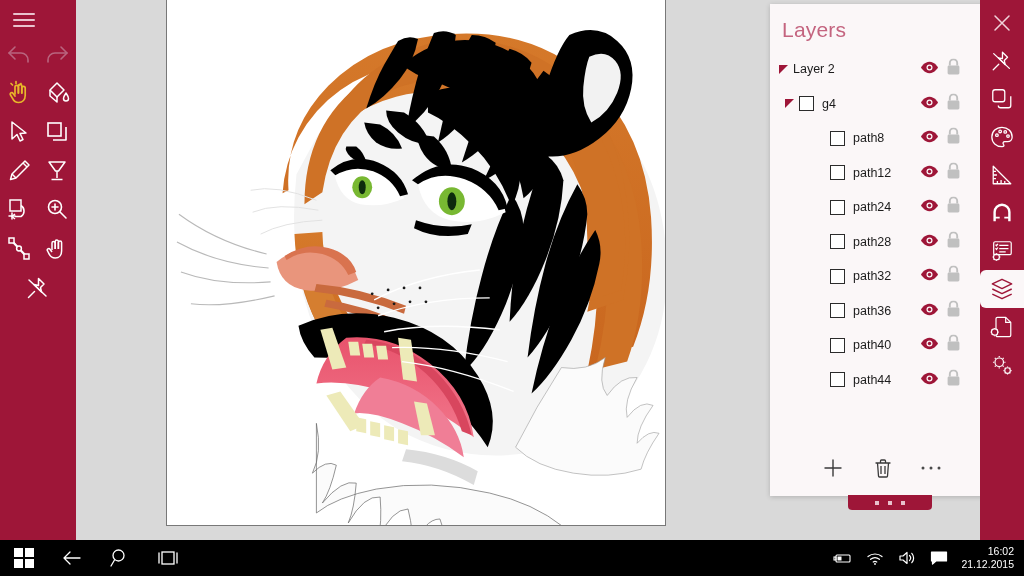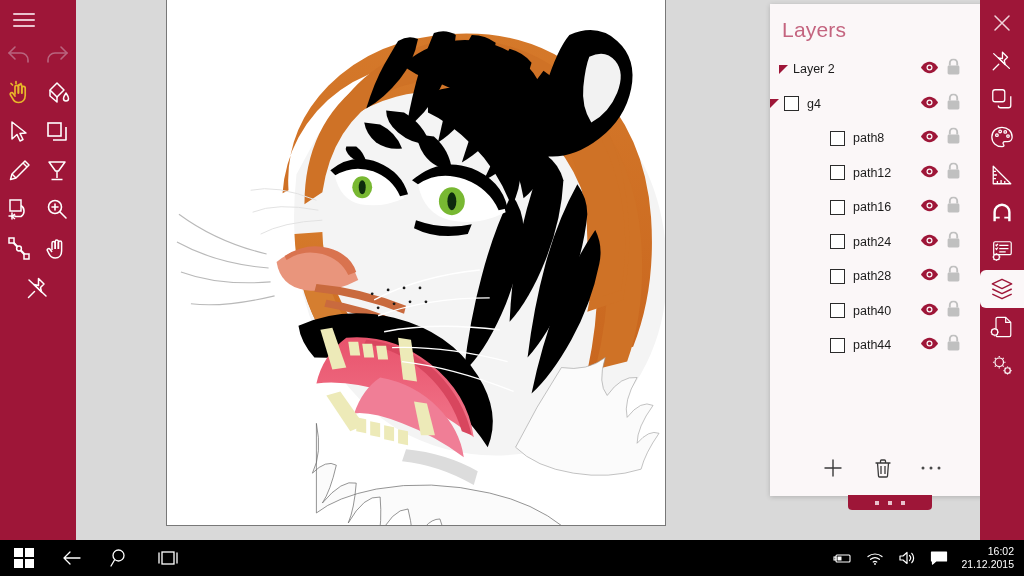--- a/index.html
+++ b/index.html
@@ -96,21 +96,21 @@
     margin-right: 8px;
   }
   .lp-label {
     font-size: 12.5px; color: #1c1c1c;
     white-space: nowrap;
   }
   .lp-eye  { position: absolute; left: 150px; top: 50%; transform: translateY(-50%); cursor: pointer; }
   .lp-lock { position: absolute; left: 176px; top: 50%; transform: translateY(-50%); cursor: pointer; }
 
   .indent-0 { padding-left: 9px; }
-  .indent-1 { }
+  .indent-1 { padding-left: 15px; }
   .indent-2 { padding-left: 60px; }
 
   .lp-footer {
     position: absolute; left: 0; bottom: 6px;
     width: 210px; height: 44px;
     display: flex; align-items: center;
   }
   .lp-fbtn {
     display: flex; align-items: center; justify-content: center;
     cursor: pointer;
@@ -491,76 +491,93 @@
               </svg>
           </span>
           <span class="lp-lock">
             <svg width="15" height="17" viewBox="0 0 15 17">
                 <path d="M3.8 7 V4.6 a3.7 3.7 0 0 1 7.4 0 V7" fill="none" stroke="#c0c0c0" stroke-width="1.9"></path>
                 <rect x="1.6" y="7" width="11.8" height="9" rx="1.4" fill="#c0c0c0"></rect>
               </svg>
           </span>
         </div>
 
+
+
         <div class="lp-row indent-2">
           <span class="lp-check"></span>
-          <span class="lp-label">path16</span>
-          <span class="lp-eye">
-            <svg width="19" height="13" viewBox="0 0 19 13">
-                <path d="M9.5 0.8 C4.2 0.8 1 6.5 1 6.5 S4.2 12.2 9.5 12.2 S18 6.5 18 6.5 S14.8 0.8 9.5 0.8 Z" fill="#9e1638"></path>
-                <circle cx="9.5" cy="6.5" r="3" fill="#fbf7f8"></circle>
-                <circle cx="9.5" cy="6.5" r="1.7" fill="#9e1638"></circle>
-              </svg>
-          </span>
-          <span class="lp-lock">
-            <svg width="15" height="17" viewBox="0 0 15 17">
-                <path d="M3.8 7 V4.6 a3.7 3.7 0 0 1 7.4 0 V7" fill="none" stroke="#c0c0c0" stroke-width="1.9"></path>
-                <rect x="1.6" y="7" width="11.8" height="9" rx="1.4" fill="#c0c0c0"></rect>
-              </svg>
-          </span>
-        </div>
-
+          <span class="lp-label">path24</span>
+          <span class="lp-eye">
+            <svg width="19" height="13" viewBox="0 0 19 13">
+                <path d="M9.5 0.8 C4.2 0.8 1 6.5 1 6.5 S4.2 12.2 9.5 12.2 S18 6.5 18 6.5 S14.8 0.8 9.5 0.8 Z" fill="#9e1638"></path>
+                <circle cx="9.5" cy="6.5" r="3" fill="#fbf7f8"></circle>
+                <circle cx="9.5" cy="6.5" r="1.7" fill="#9e1638"></circle>
+              </svg>
+          </span>
+          <span class="lp-lock">
+            <svg width="15" height="17" viewBox="0 0 15 17">
+                <path d="M3.8 7 V4.6 a3.7 3.7 0 0 1 7.4 0 V7" fill="none" stroke="#c0c0c0" stroke-width="1.9"></path>
+                <rect x="1.6" y="7" width="11.8" height="9" rx="1.4" fill="#c0c0c0"></rect>
+              </svg>
+          </span>
+        </div>
 
         <div class="lp-row indent-2">
           <span class="lp-check"></span>
-          <span class="lp-label">path24</span>
+          <span class="lp-label">path28</span>
           <span class="lp-eye">
             <svg width="19" height="13" viewBox="0 0 19 13">
                 <path d="M9.5 0.8 C4.2 0.8 1 6.5 1 6.5 S4.2 12.2 9.5 12.2 S18 6.5 18 6.5 S14.8 0.8 9.5 0.8 Z" fill="#9e1638"></path>
                 <circle cx="9.5" cy="6.5" r="3" fill="#fbf7f8"></circle>
                 <circle cx="9.5" cy="6.5" r="1.7" fill="#9e1638"></circle>
               </svg>
           </span>
           <span class="lp-lock">
             <svg width="15" height="17" viewBox="0 0 15 17">
                 <path d="M3.8 7 V4.6 a3.7 3.7 0 0 1 7.4 0 V7" fill="none" stroke="#c0c0c0" stroke-width="1.9"></path>
                 <rect x="1.6" y="7" width="11.8" height="9" rx="1.4" fill="#c0c0c0"></rect>
               </svg>
           </span>
         </div>
 
         <div class="lp-row indent-2">
           <span class="lp-check"></span>
-          <span class="lp-label">path28</span>
-          <span class="lp-eye">
-            <svg width="19" height="13" viewBox="0 0 19 13">
-                <path d="M9.5 0.8 C4.2 0.8 1 6.5 1 6.5 S4.2 12.2 9.5 12.2 S18 6.5 18 6.5 S14.8 0.8 9.5 0.8 Z" fill="#9e1638"></path>
-                <circle cx="9.5" cy="6.5" r="3" fill="#fbf7f8"></circle>
-                <circle cx="9.5" cy="6.5" r="1.7" fill="#9e1638"></circle>
-              </svg>
-          </span>
-          <span class="lp-lock">
-            <svg width="15" height="17" viewBox="0 0 15 17">
-                <path d="M3.8 7 V4.6 a3.7 3.7 0 0 1 7.4 0 V7" fill="none" stroke="#c0c0c0" stroke-width="1.9"></path>
-                <rect x="1.6" y="7" width="11.8" height="9" rx="1.4" fill="#c0c0c0"></rect>
-              </svg>
-          </span>
-        </div>
-
-
+          <span class="lp-label">path32</span>
+          <span class="lp-eye">
+            <svg width="19" height="13" viewBox="0 0 19 13">
+                <path d="M9.5 0.8 C4.2 0.8 1 6.5 1 6.5 S4.2 12.2 9.5 12.2 S18 6.5 18 6.5 S14.8 0.8 9.5 0.8 Z" fill="#9e1638"></path>
+                <circle cx="9.5" cy="6.5" r="3" fill="#fbf7f8"></circle>
+                <circle cx="9.5" cy="6.5" r="1.7" fill="#9e1638"></circle>
+              </svg>
+          </span>
+          <span class="lp-lock">
+            <svg width="15" height="17" viewBox="0 0 15 17">
+                <path d="M3.8 7 V4.6 a3.7 3.7 0 0 1 7.4 0 V7" fill="none" stroke="#c0c0c0" stroke-width="1.9"></path>
+                <rect x="1.6" y="7" width="11.8" height="9" rx="1.4" fill="#c0c0c0"></rect>
+              </svg>
+          </span>
+        </div>
+
+        <div class="lp-row indent-2">
+          <span class="lp-check"></span>
+          <span class="lp-label">path36</span>
+          <span class="lp-eye">
+            <svg width="19" height="13" viewBox="0 0 19 13">
+                <path d="M9.5 0.8 C4.2 0.8 1 6.5 1 6.5 S4.2 12.2 9.5 12.2 S18 6.5 18 6.5 S14.8 0.8 9.5 0.8 Z" fill="#9e1638"></path>
+                <circle cx="9.5" cy="6.5" r="3" fill="#fbf7f8"></circle>
+                <circle cx="9.5" cy="6.5" r="1.7" fill="#9e1638"></circle>
+              </svg>
+          </span>
+          <span class="lp-lock">
+            <svg width="15" height="17" viewBox="0 0 15 17">
+                <path d="M3.8 7 V4.6 a3.7 3.7 0 0 1 7.4 0 V7" fill="none" stroke="#c0c0c0" stroke-width="1.9"></path>
+                <rect x="1.6" y="7" width="11.8" height="9" rx="1.4" fill="#c0c0c0"></rect>
+              </svg>
+          </span>
+        </div>
 
         <div class="lp-row indent-2">
           <span class="lp-check"></span>
           <span class="lp-label">path40</span>
           <span class="lp-eye">
             <svg width="19" height="13" viewBox="0 0 19 13">
                 <path d="M9.5 0.8 C4.2 0.8 1 6.5 1 6.5 S4.2 12.2 9.5 12.2 S18 6.5 18 6.5 S14.8 0.8 9.5 0.8 Z" fill="#9e1638"></path>
                 <circle cx="9.5" cy="6.5" r="3" fill="#fbf7f8"></circle>
                 <circle cx="9.5" cy="6.5" r="1.7" fill="#9e1638"></circle>
               </svg>

